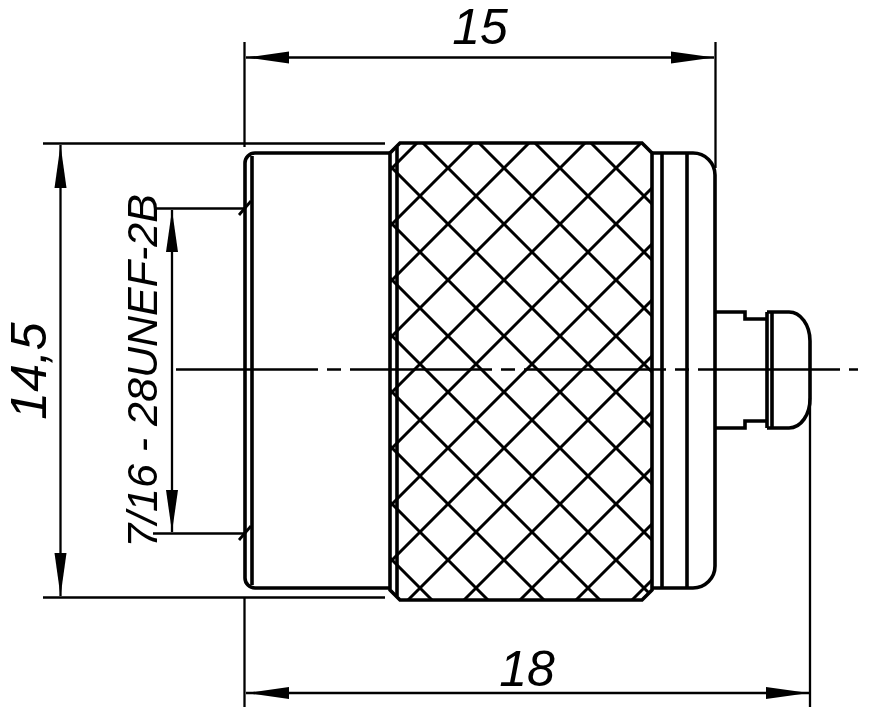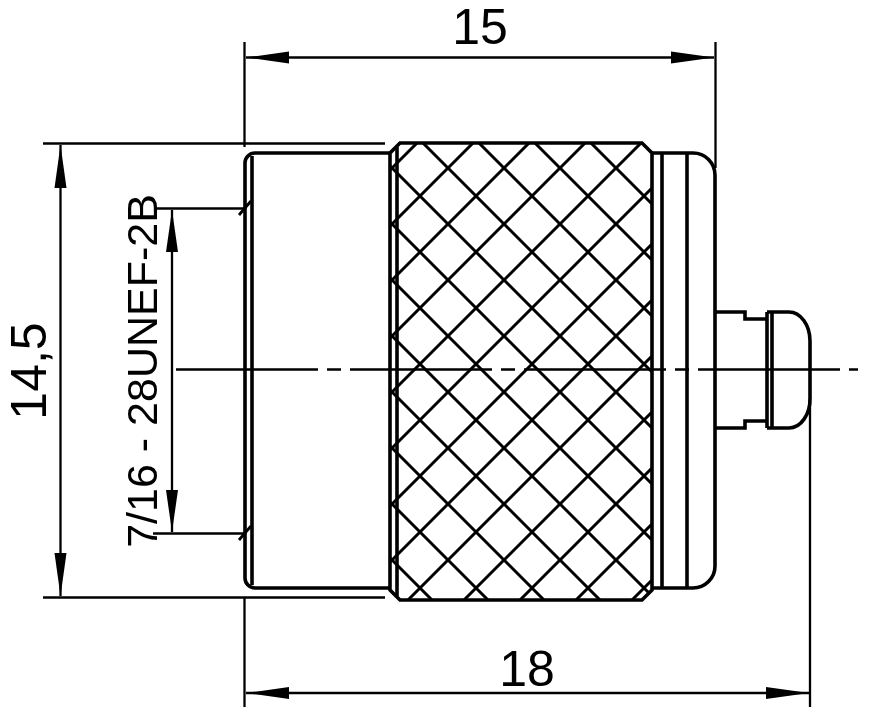--- a/index.html
+++ b/index.html
@@ -7,20 +7,21 @@
     padding: 0;
     background: #ffffff;
     width: 877px;
     height: 726px;
     overflow: hidden;
     font-family: "Liberation Sans", sans-serif;
   }
   .canvas-wrap {
     width: 877px;
     height: 726px;
+    font-style: italic;
   }
   svg { display: block; }
   .outline {
     fill: none;
     stroke: #000000;
     stroke-width: 3.6;
     stroke-linecap: butt;
   }
   .thinline {
     fill: none;

